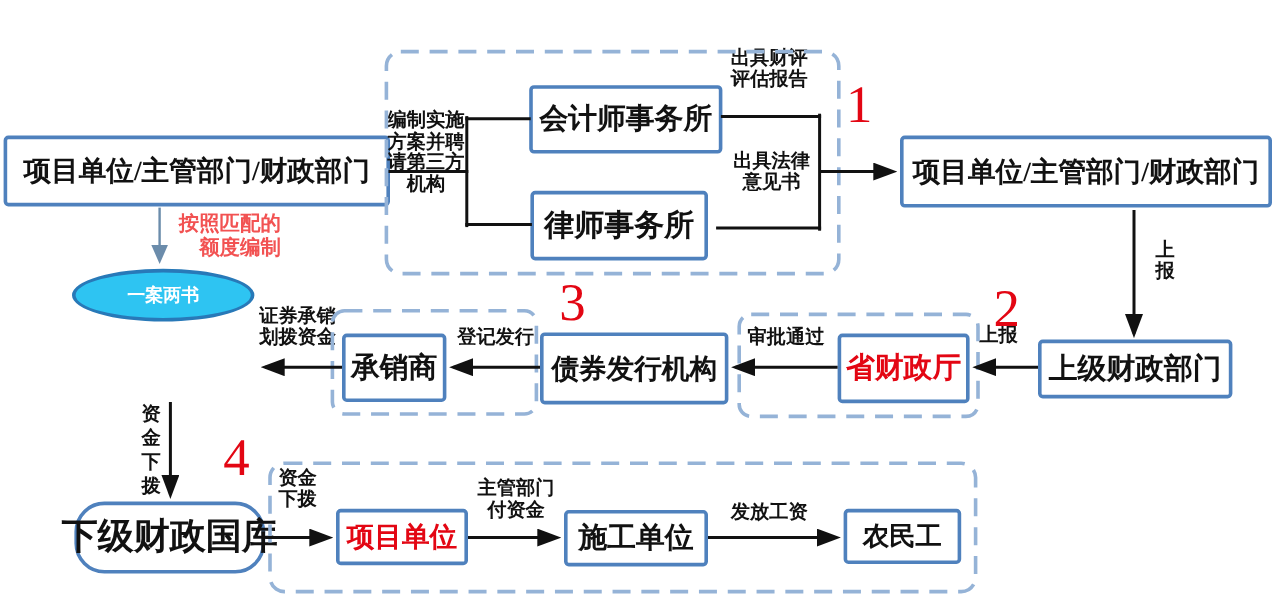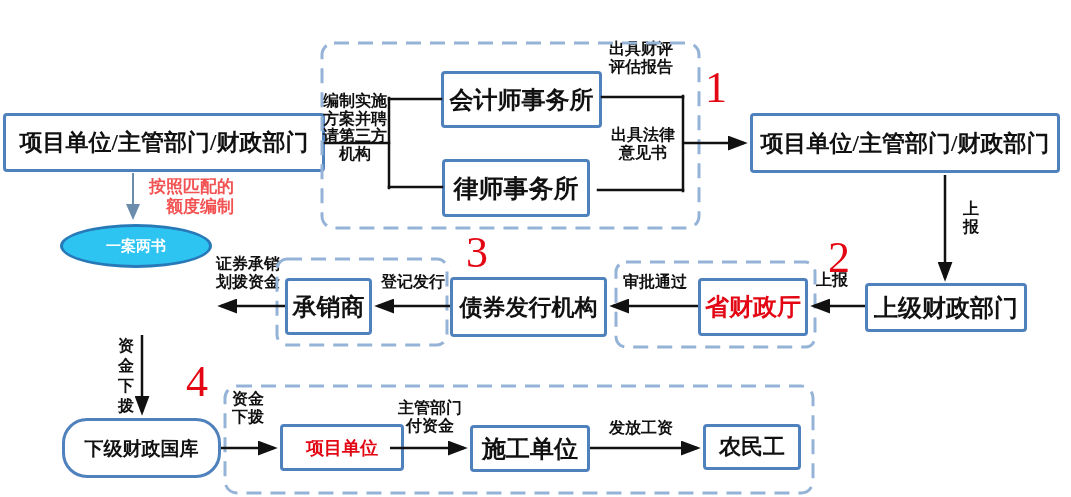--- a/index.html
+++ b/index.html
@@ -66,23 +66,23 @@
 
   <div class="box" style="left:865px;top:283px;width:162px;height:49px;font-size:24px;">上级财政部门</div>
 
   <div class="box red-text" style="left:698px;top:278px;width:110px;height:58px;font-size:24px;">省财政厅</div>
 
   <div class="box" style="left:450px;top:277px;width:157px;height:60px;font-size:23px;">债券发行机构</div>
 
   <div class="box" style="left:285px;top:278px;width:87px;height:57px;font-size:24px;">承销商</div>
 
 
-  <div class="box" style="left:62px;top:418px;width:159px;height:60px;font-size:19px;border-radius:25px;">下级财政国库</div>
+  <div class="box" style="left:62px;top:418px;width:159px;height:60px;font-size:30px;border-radius:25px;">下级财政国库</div>
 
-  <div class="box red-text" style="left:280px;top:424px;width:124px;height:47px;font-size:18px;">项目单位</div>
+  <div class="box red-text" style="left:280px;top:424px;width:110px;height:47px;font-size:23px;">项目单位</div>
 
   <div class="box" style="left:470px;top:425px;width:120px;height:47px;font-size:24px;">施工单位</div>
 
   <div class="box" style="left:703px;top:424px;width:98px;height:46px;font-size:22px;">农民工</div>
 
   <div class="ellipse" style="left:60px;top:224px;width:152px;height:44px;font-size:15px;">一案两书</div>
 
   <div class="lbl" style="left:320px;top:92px;width:70px;line-height:17.5px;">编制实施
 方案并聘
 请第三方

